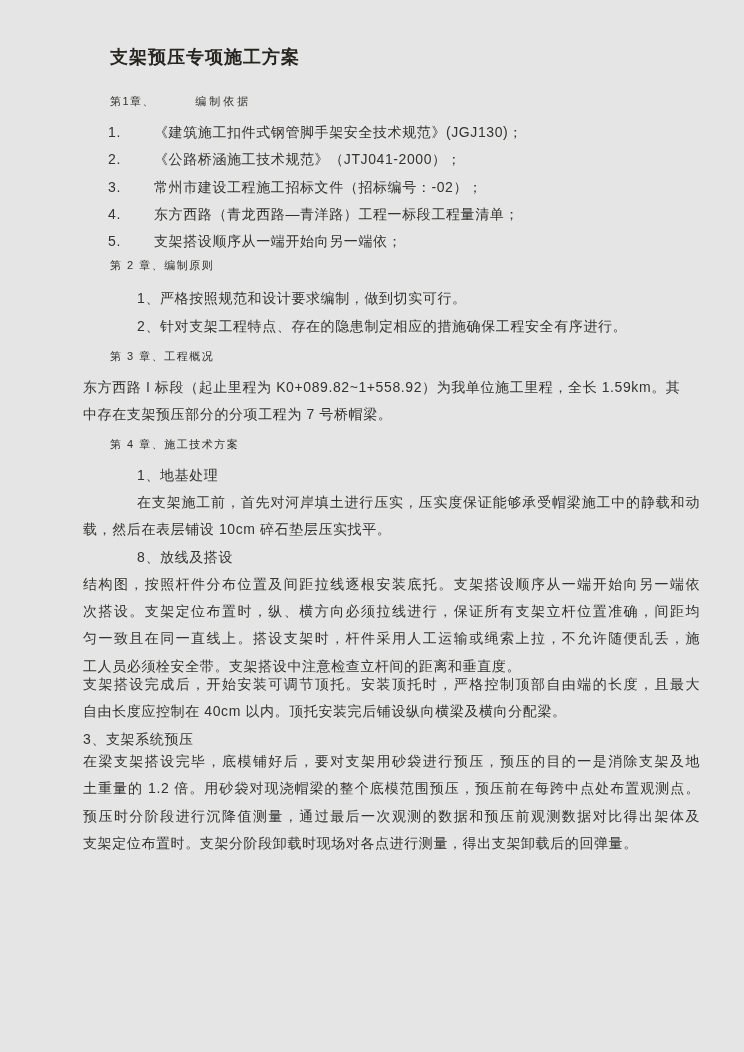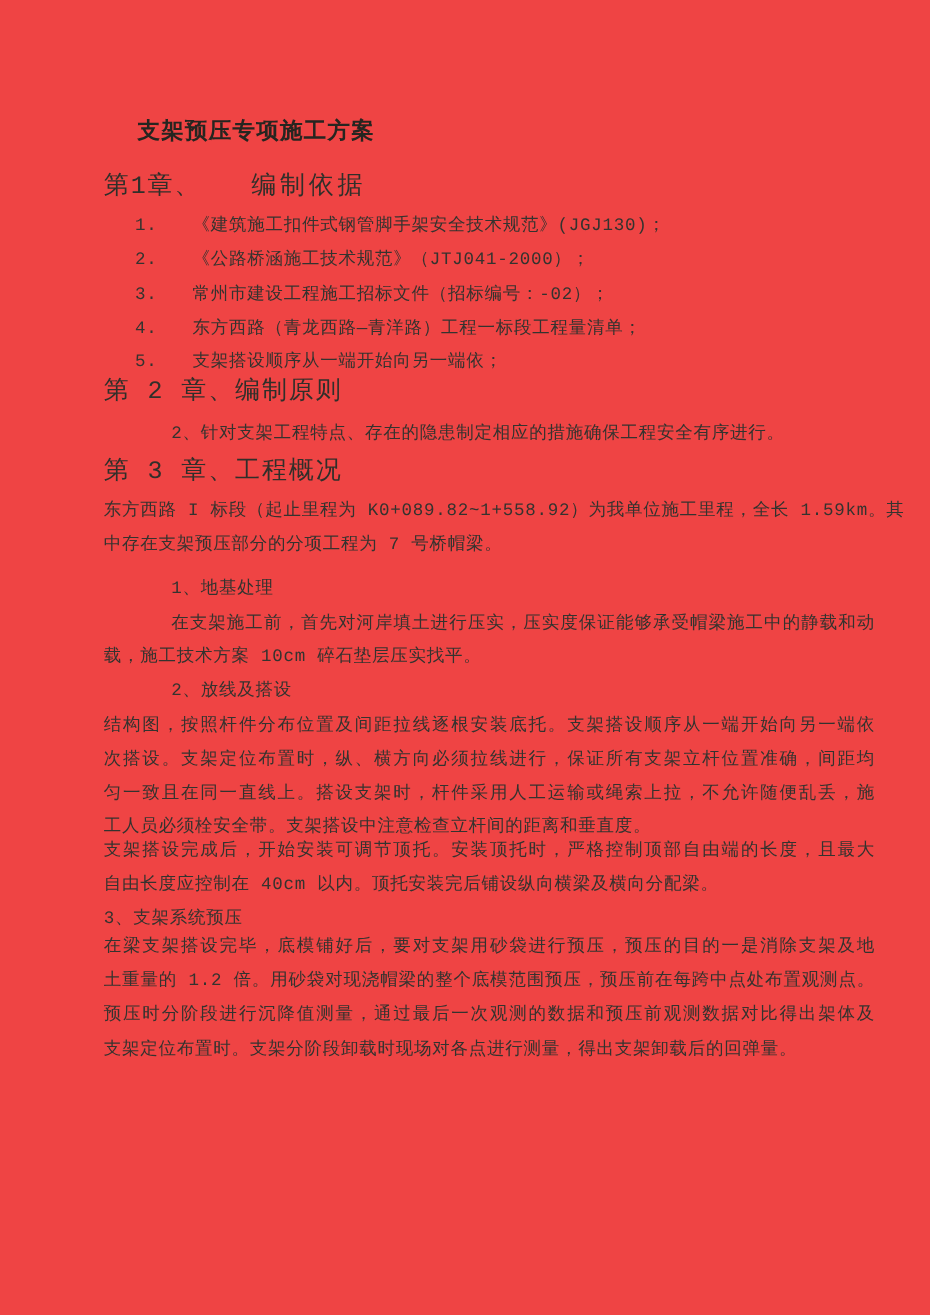--- a/index.html
+++ b/index.html
@@ -1,33 +1,34 @@
 <!DOCTYPE html>
 <html><head>
 <meta charset="utf-8">
 <style>
   html, body { margin:0; padding:0; background:#ffffff; }
   .page {
     position:relative;
     width:744px; height:1052px;
     box-sizing:border-box;
-    padding:95px 44px 0 83px;
-    background:#ef4444;
-    font-family:Liberation Mono, monospace;
+    padding:46px 44px 0 83px;
+    background:#e5e5e5;
+    font-family:Liberation Sans, sans-serif;
     color:#34332f;
     overflow:hidden;
   }
   .doc-title {
     margin-left:27px;
     font-size:18px; line-height:22px;
     font-weight:bold; letter-spacing:1px;
     color:#262520;
   }
   .h-ch {
-    font-size:20px; line-height:20px;
+    margin-left:27px;
+    font-size:11px; line-height:20px;
     letter-spacing:1.5px;
     color:#302f2a;
     white-space:nowrap;
   }
   .h1m { margin-top:23px; }
   .h2m { margin-top:0; }
   .h3m { margin-top:6px; }
   .h4m { margin-top:5px; }
   .ch1-title { margin-left:40px; letter-spacing:3px; }
   .refs { margin-top:8px; }
@@ -85,40 +86,42 @@
     </div>
     <div class="ref-item">
       <span class="ref-num">5.</span>
       <span class="ref-text">支架搭设顺序从一端开始向另一端依；</span>
     </div>
   </div>
 
   <div class="h-ch h2m">第 2 章、编制原则</div>
 
   <div class="block-pr">
+    <div class="line natural fi">1、严格按照规范和设计要求编制，做到切实可行。</div>
     <div class="line natural fi">2、针对支架工程特点、存在的隐患制定相应的措施确保工程安全有序进行。</div>
   </div>
 
   <div class="h-ch h3m">第 3 章、工程概况</div>
 
   <div class="block-ch3">
     <div class="line short">东方西路 I 标段（起止里程为 K0+089.82~1+558.92）为我单位施工里程，全长 1.59km。其</div>
     <div class="line natural">中存在支架预压部分的分项工程为 7 号桥帽梁。</div>
   </div>
 
+  <div class="h-ch h4m">第 4 章、施工技术方案</div>
 
   <div class="sec4">
 
     <div class="subhead">1、地基处理</div>
     <div>
       <div class="line fi">在支架施工前，首先对河岸填土进行压实，压实度保证能够承受帽梁施工中的静载和动</div>
-      <div class="line natural">载，施工技术方案 10cm 碎石垫层压实找平。</div>
+      <div class="line natural">载，然后在表层铺设 10cm 碎石垫层压实找平。</div>
     </div>
 
-    <div class="subhead">2、放线及搭设</div>
+    <div class="subhead">8、放线及搭设</div>
     <div>
       <div class="line">结构图，按照杆件分布位置及间距拉线逐根安装底托。支架搭设顺序从一端开始向另一端依</div>
       <div class="line">次搭设。支架定位布置时，纵、横方向必须拉线进行，保证所有支架立杆位置准确，间距均</div>
       <div class="line">匀一致且在同一直线上。搭设支架时，杆件采用人工运输或绳索上拉，不允许随便乱丢，施</div>
       <div class="line natural">工人员必须栓安全带。支架搭设中注意检查立杆间的距离和垂直度。</div>
     </div>
     <div class="p6">
       <div class="line">支架搭设完成后，开始安装可调节顶托。安装顶托时，严格控制顶部自由端的长度，且最大</div>
       <div class="line natural">自由长度应控制在 40cm 以内。顶托安装完后铺设纵向横梁及横向分配梁。</div>
     </div>

